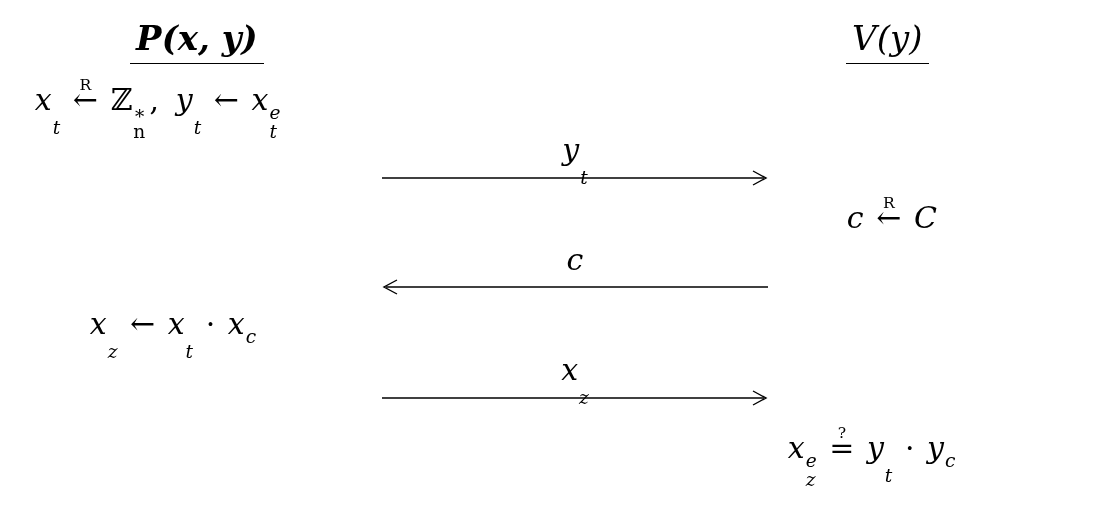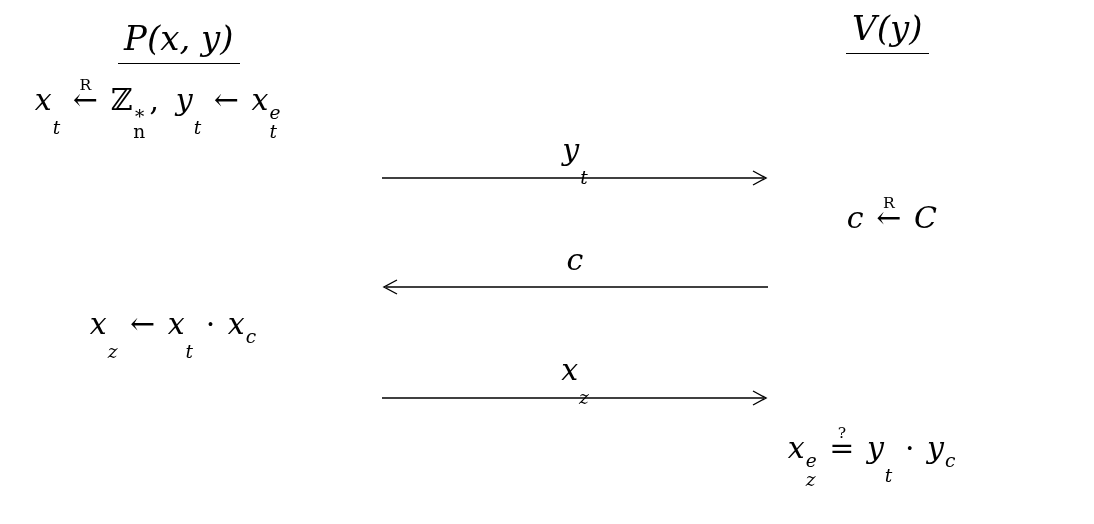--- a/index.html
+++ b/index.html
@@ -57,25 +57,25 @@
   }
   
   .arrow{position:absolute;display:block;}
   .arrow line,.arrow path{stroke:#000;stroke-width:1.4;fill:none;}
 </style>
 </head>
 <body>
 
 <div class="canvas">
 
-  <div class="title" style="left:118px;top:18px;">
+  <div class="title" style="left:130px;top:18px;font-weight:bold;">
     <span class="u">P(x, y)</span>
   </div>
 
-  <div class="title" style="left:846px;top:8px;">
+  <div class="title" style="left:846px;top:18px;">
     <span class="u">V(y)</span>
   </div>
 
   <div class="f" style="left:33px;top:82px;"><span class="tok"><span class="base">x</span><span class="scripts">
           <span class="sup"></span>
           <span class="sub">t</span>
         </span></span><span class="tok sym rel"><span class="over">R</span><span class="base">←</span></span><span class="tok sym"><span class="base">ℤ</span><span class="scripts">
           <span class="sup">∗</span>
           <span class="sub">n</span>
         </span></span><span class="tok sym gap"><span class="base">,</span></span><span class="tok"><span class="base">y</span><span class="scripts">

